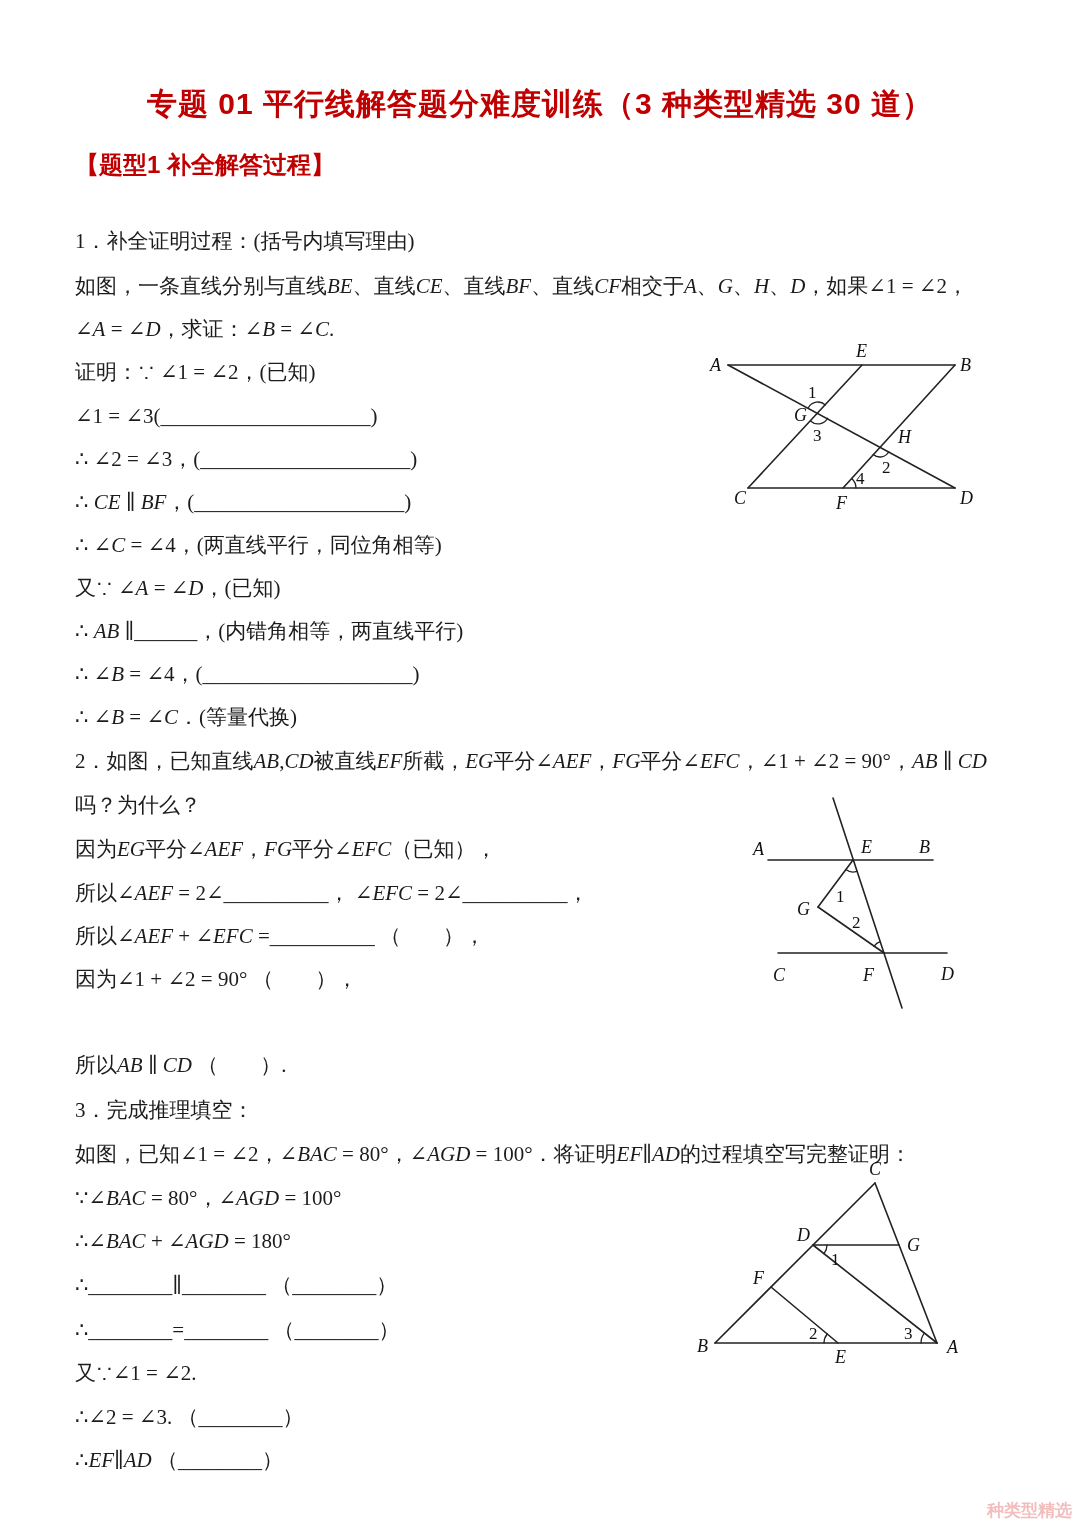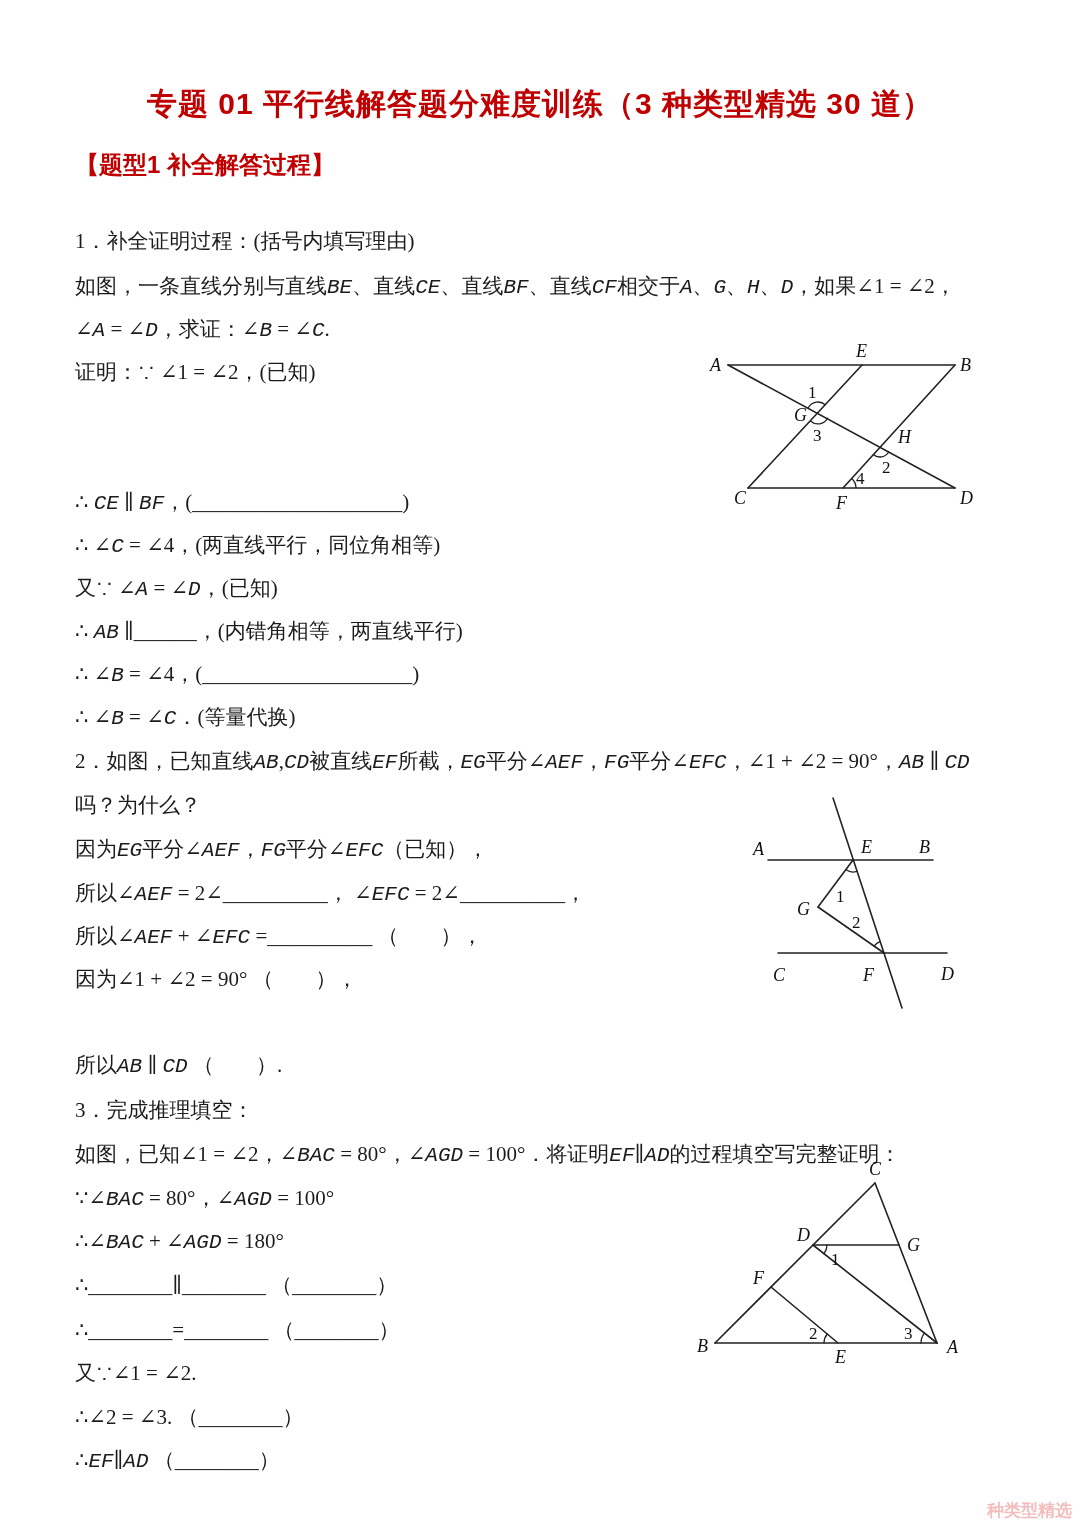--- a/index.html
+++ b/index.html
@@ -23,21 +23,21 @@
   .section-header {
     position:absolute; left:75px; top:149px;
     font-family:"Liberation Sans","DejaVu Sans",sans-serif;
     font-weight:bold; font-size:24px; color:#c00000;
   }
   .line {
     position:absolute; left:75px;
     font-size:21px; line-height:26px;
     white-space:pre; color:#1c1c1c;margin-top:27px;
   }
-  .line i { font-family:Liberation Mono, monospace; font-style:italic; }
+  .line i { font-family:Liberation Serif, serif; font-style:italic; }
   .diagram { position:absolute; }
   .diagram line, .diagram path { stroke:#222; stroke-width:1.6; fill:none; stroke-linecap:round; }
   .diagram path.arc { stroke-width:1.3; }
   .dlabel { font-family:"Liberation Serif","DejaVu Serif",serif; font-style:italic; font-size:18px; fill:#111; }
   .dnum { font-family:"Liberation Serif","DejaVu Serif",serif; font-style:normal; font-size:17px; fill:#111; }
   .watermark {
     position:absolute; right:8px; bottom:6px;
     font-family:"Liberation Sans","DejaVu Sans",sans-serif;
     font-size:17px; color:#f2bdbd; font-weight:bold;
   }
@@ -47,20 +47,22 @@
 
 <div class="page">
 
   <div class="doc-title">专题 01 平行线解答题分难度训练（3 种类型精选 30 道）</div>
   <div class="section-header">【题型1 补全解答过程】</div>
 
   <div class="line mline" style="top:201px">1．补全证明过程：(括号内填写理由)</div>
   <div class="line mline" style="top:246px">如图，一条直线分别与直线<i>BE</i>、直线<i>CE</i>、直线<i>BF</i>、直线<i>CF</i>相交于<i>A</i>、<i>G</i>、<i>H</i>、<i>D</i>，如果∠1 = ∠2，</div>
   <div class="line mline" style="top:289px">∠<i>A</i> = ∠<i>D</i>，求证：∠<i>B</i> = ∠<i>C</i>.</div>
   <div class="line mline" style="top:332px">证明：∵ ∠1 = ∠2，(已知)</div>
+  <div class="line mline" style="top:376px">∠1 = ∠3(____________________)</div>
+  <div class="line mline" style="top:419px">∴ ∠2 = ∠3，(____________________)</div>
   <div class="line mline" style="top:462px">∴ <i>CE</i> ∥ <i>BF</i>，(____________________)</div>
   <div class="line mline" style="top:505px">∴ ∠<i>C</i> = ∠4，(两直线平行，同位角相等)</div>
   <div class="line mline" style="top:548px">又∵ ∠<i>A</i> = ∠<i>D</i>，(已知)</div>
   <div class="line mline" style="top:591px">∴ <i>AB</i> ∥______，(内错角相等，两直线平行)</div>
   <div class="line mline" style="top:634px">∴ ∠<i>B</i> = ∠4，(____________________)</div>
   <div class="line mline" style="top:677px">∴ ∠<i>B</i> = ∠<i>C</i>．(等量代换)</div>
 
   <div class="line mline" style="top:721px">2．如图，已知直线<i>AB</i>,<i>CD</i>被直线<i>EF</i>所截，<i>EG</i>平分∠<i>AEF</i>，<i>FG</i>平分∠<i>EFC</i>，∠1 + ∠2 = 90°，<i>AB</i> ∥ <i>CD</i></div>
   <div class="line mline" style="top:765px">吗？为什么？</div>
   <div class="line mline" style="top:809px">因为<i>EG</i>平分∠<i>AEF</i>，<i>FG</i>平分∠<i>EFC</i>（已知），</div>

